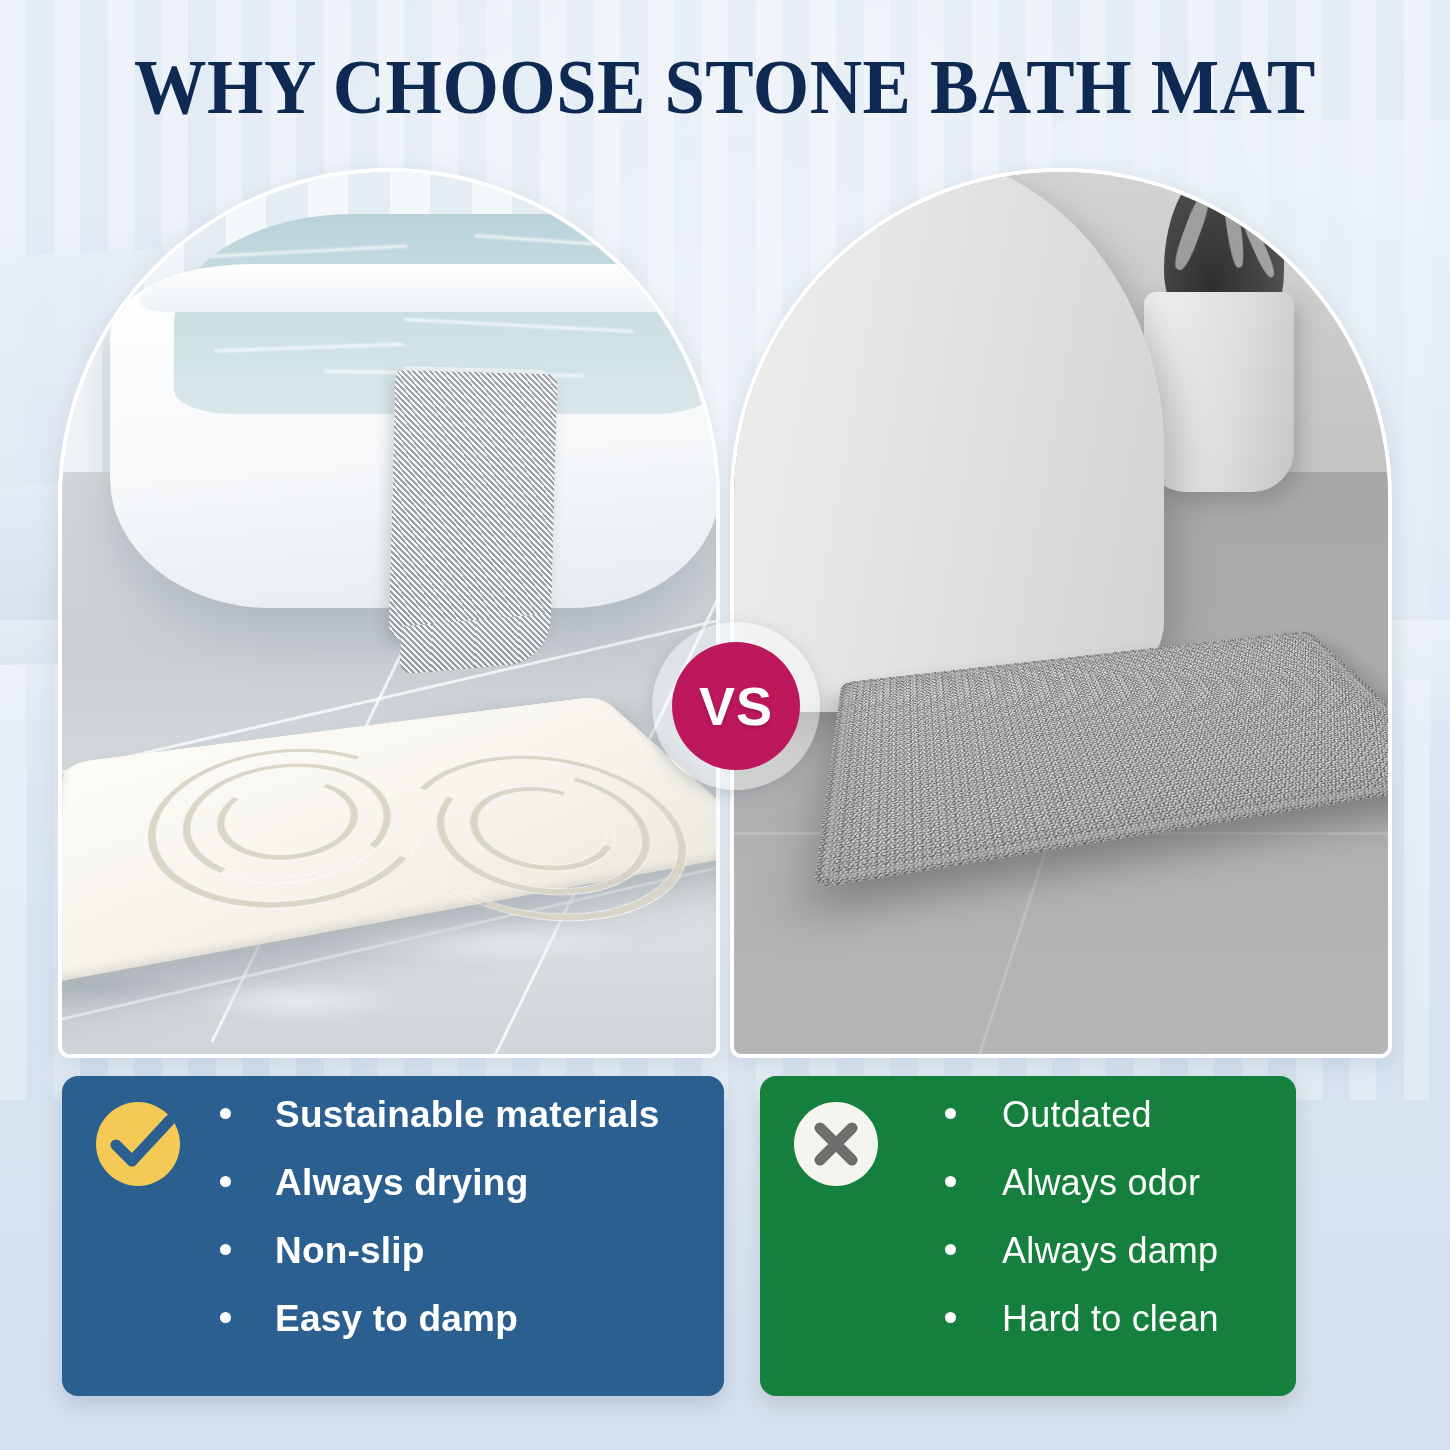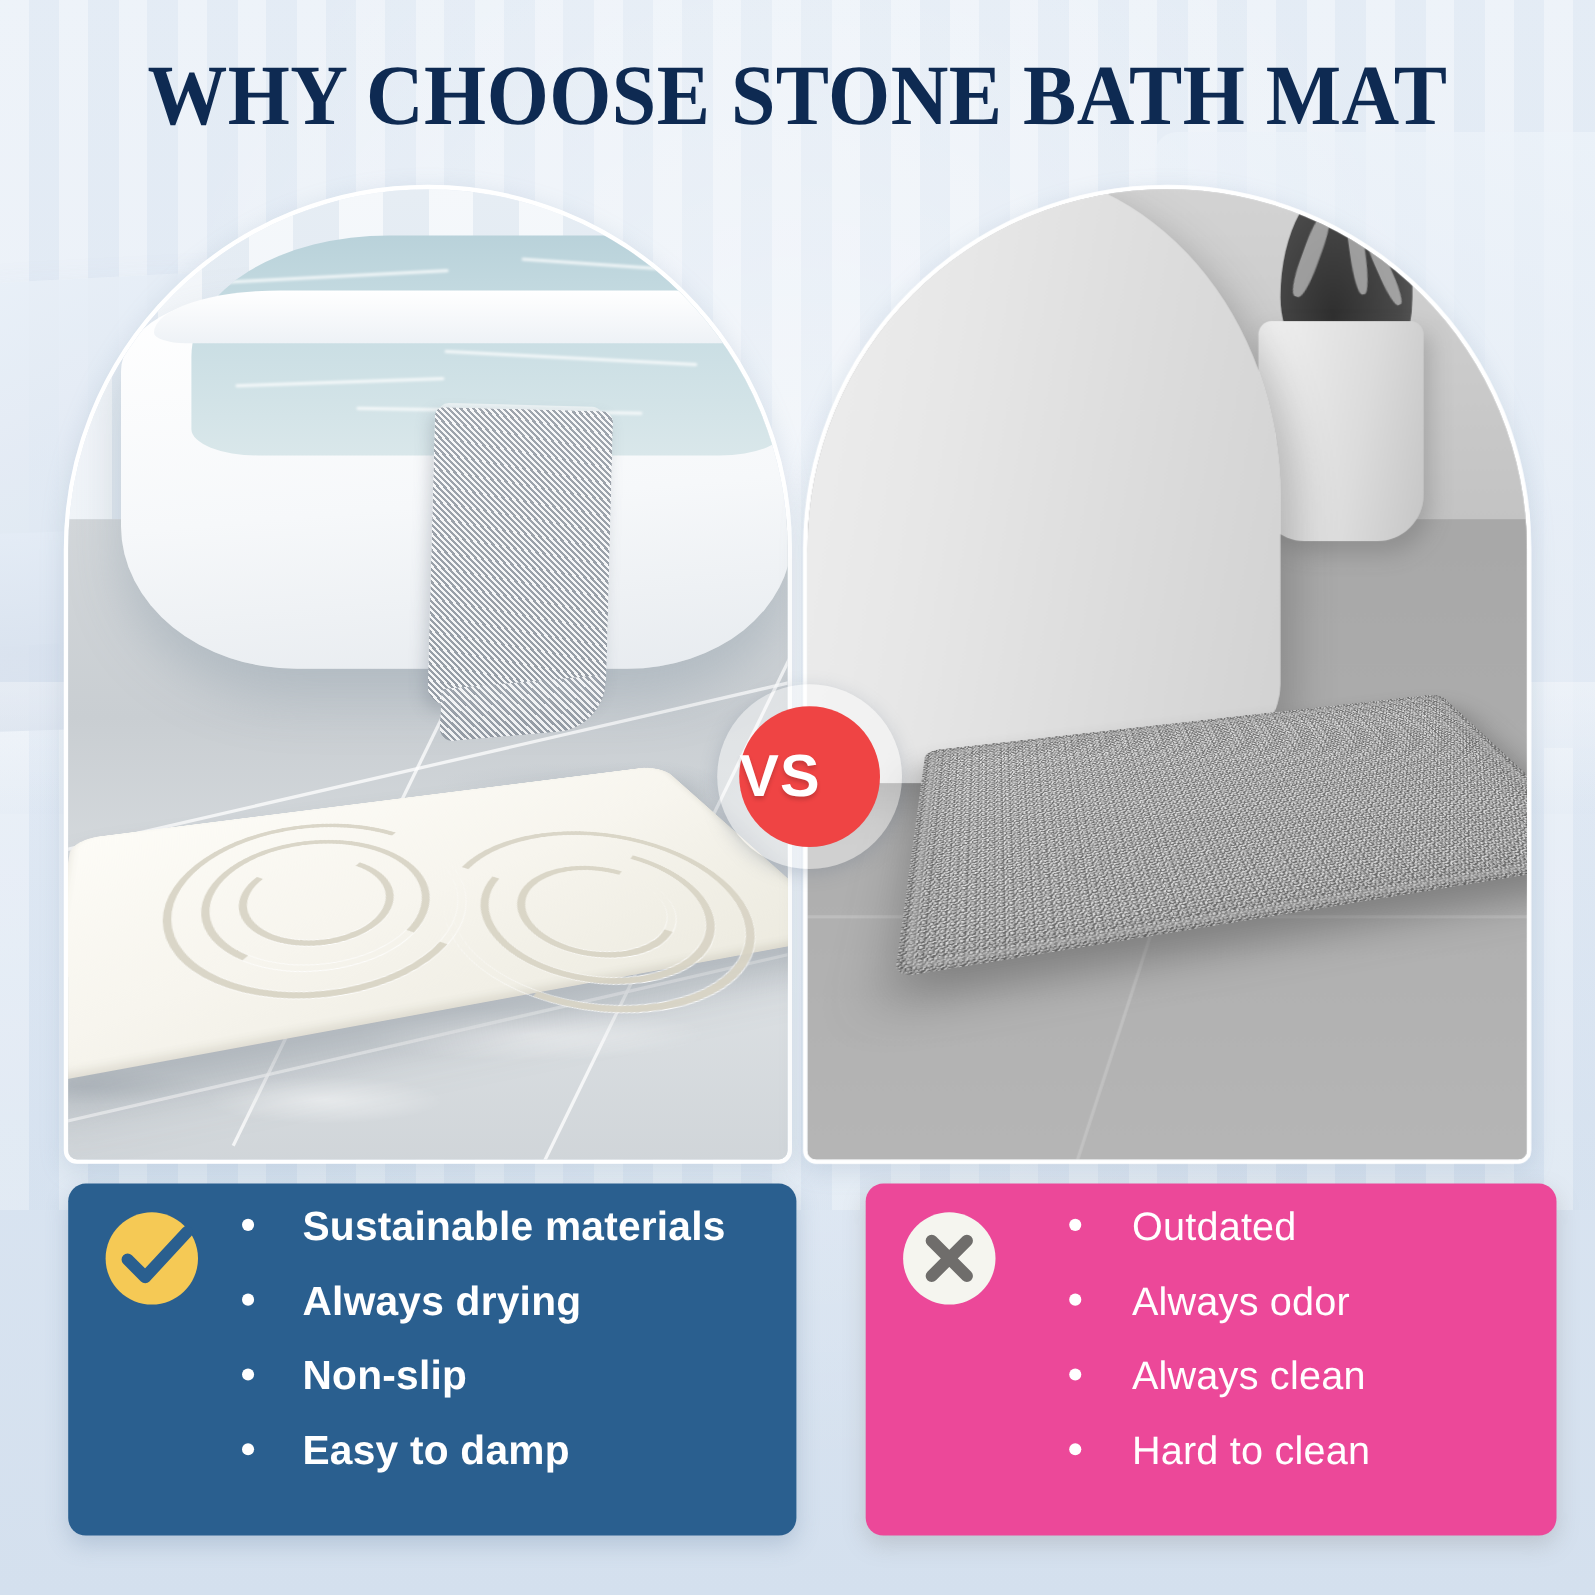--- a/index.html
+++ b/index.html
@@ -140,31 +140,31 @@
         linear-gradient(165deg,#b6b6b6,#9d9d9d 55%,#8d8d8d);
       background-size:7px 7px, 9px 9px, 100% 100%;
       box-shadow:0 26px 40px rgba(70,70,70,.45), inset 0 0 34px rgba(70,70,70,.35);}
   .r-rug-edge{position:absolute;inset:6px;border:6px solid rgba(190,190,190,.35);border-radius:10px;}
 
   
   .vs-wrap{position:absolute;left:652px;top:622px;width:168px;height:168px;z-index:6;}
   .vs-ring{position:absolute;inset:0;border-radius:50%;background:rgba(255,255,255,.42);
       box-shadow:0 4px 16px rgba(100,115,135,.28);}
   .vs-core{position:absolute;left:20px;top:20px;width:128px;height:128px;border-radius:50%;
-      background:#ef4444;display:flex;align-items:center;justify-content:flex-start;}
+      background:#be185d;display:flex;align-items:center;justify-content:center;}
   .vs-core span{color:#fff;font-weight:700;font-size:54px;letter-spacing:1px;
       font-family:"Liberation Sans", sans-serif;
       text-shadow:0 2px 4px rgba(0,0,0,.18);}
 
   
   .card{position:absolute;top:1076px;height:320px;border-radius:16px;box-sizing:border-box;}
   .card.pro{left:62px;width:662px;background:#2a5f8f;
       box-shadow:0 8px 20px rgba(110,135,165,.3);}
-  .card.con{left:760px;width:628px;background:#ec4899;
-      box-shadow:0 8px 20px rgba(130,130,130,.28);margin-left:27px;}
+  .card.con{left:760px;width:536px;background:#15803d;
+      box-shadow:0 8px 20px rgba(130,130,130,.28);}
   .badge{position:absolute;left:30px;top:22px;width:92px;height:92px;}
   .badge svg{display:block;width:92px;height:92px;}
   .list{position:absolute;top:18px;list-style:none;margin:0;padding:0;}
   .list.pro{left:158px;}
   .list.con{left:185px;}
   .li{display:flex;align-items:baseline;height:68px;color:#ffffff;}
   .dot{width:11px;height:11px;border-radius:50%;background:#fff;flex:none;
        position:relative;top:-8px;}
   .li .txt{display:block;}
   .list.pro .li .txt{font-size:37px;font-weight:700;margin-left:44px;letter-spacing:.2px;}
@@ -290,21 +290,21 @@
       <li class="li">
         <span class="dot"></span>
         <span class="txt">Outdated</span>
       </li>
       <li class="li">
         <span class="dot"></span>
         <span class="txt">Always odor</span>
       </li>
       <li class="li">
         <span class="dot"></span>
-        <span class="txt">Always clean</span>
+        <span class="txt">Always damp</span>
       </li>
       <li class="li">
         <span class="dot"></span>
         <span class="txt">Hard to clean</span>
       </li>
     </ul>
   </div>
 
 </div>
 

